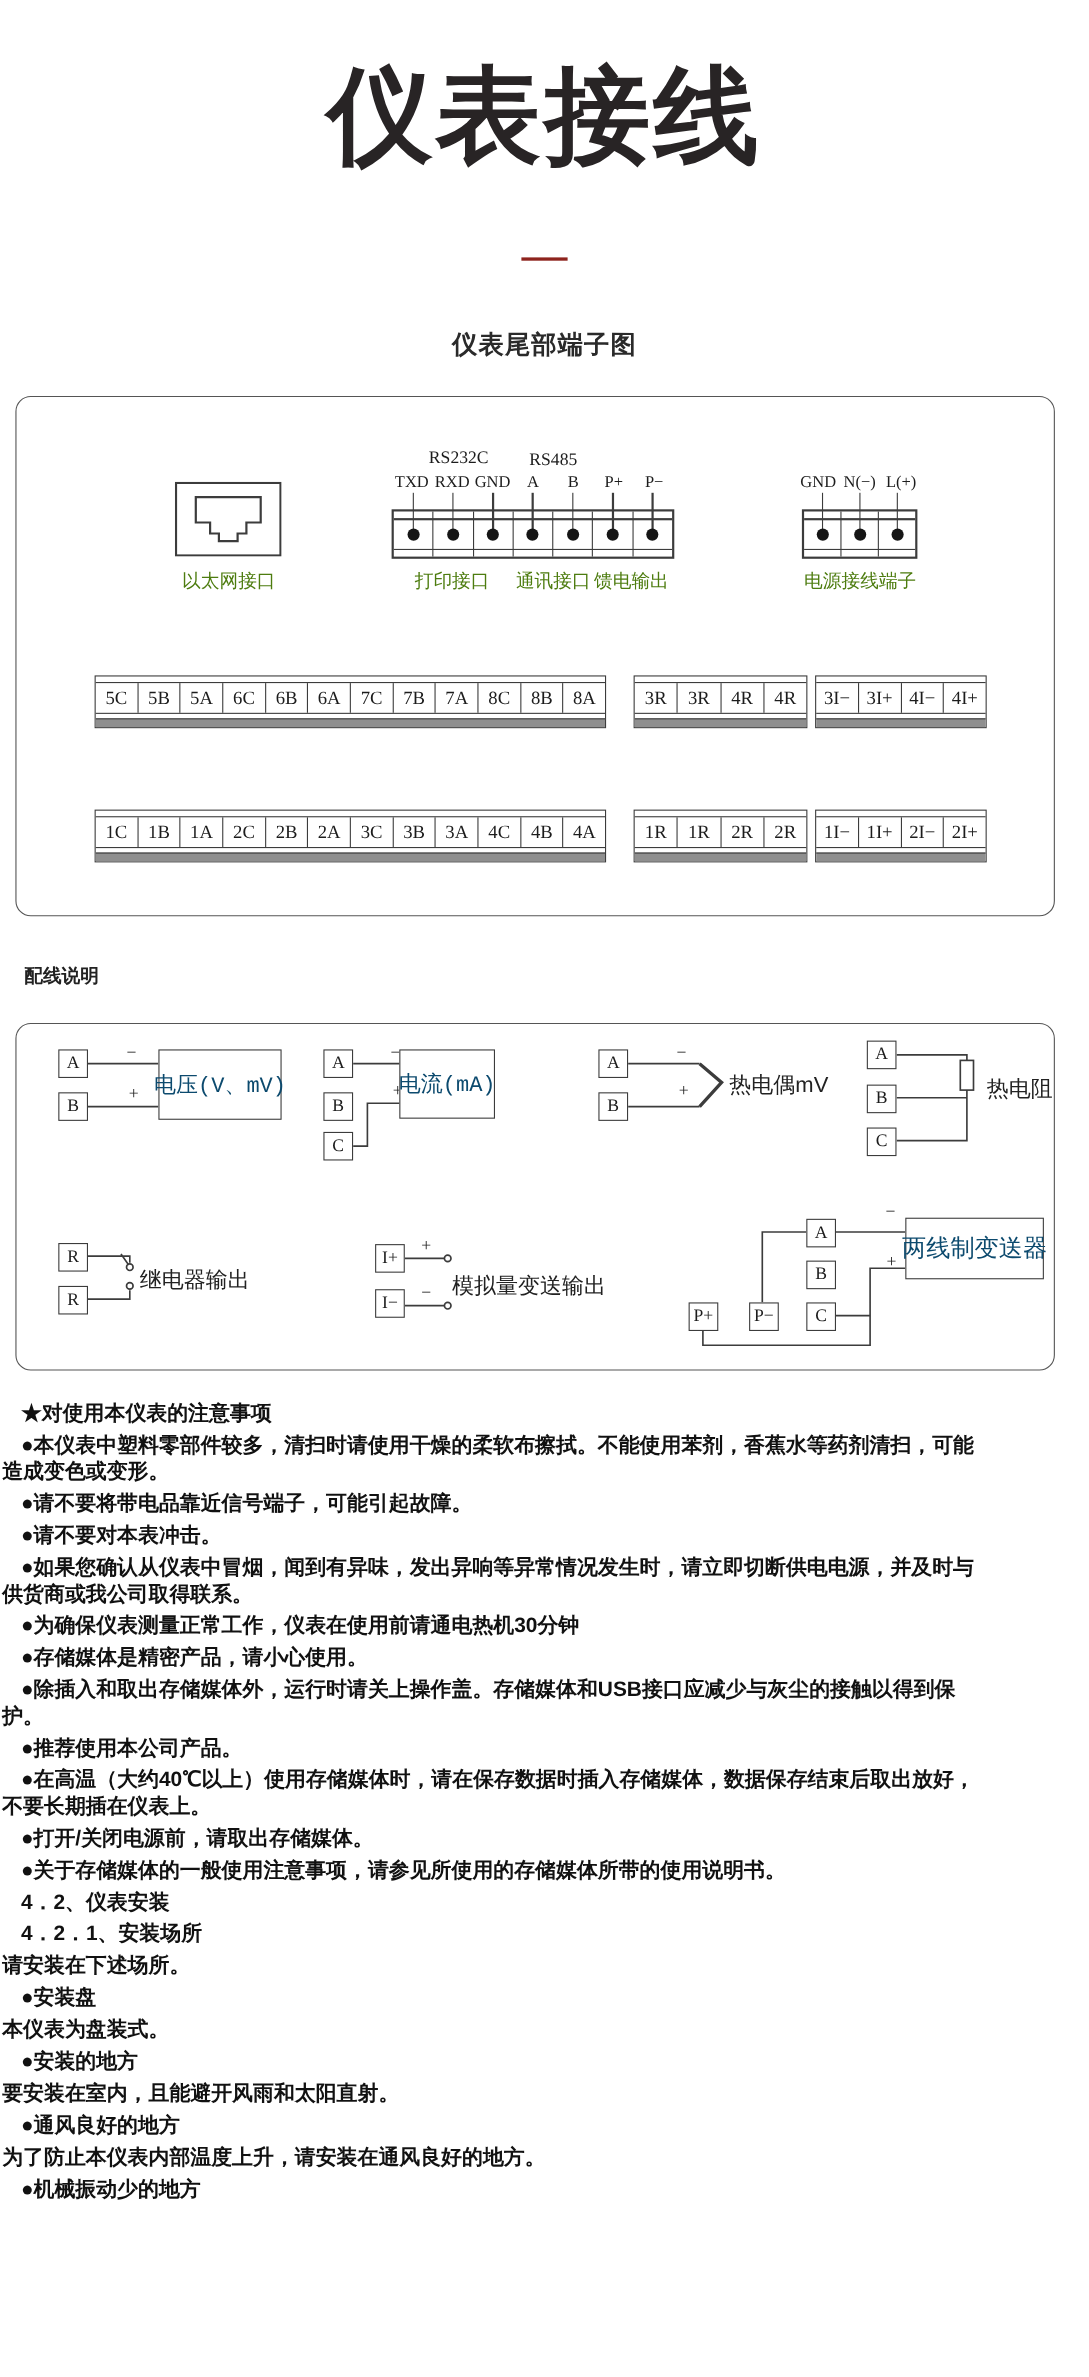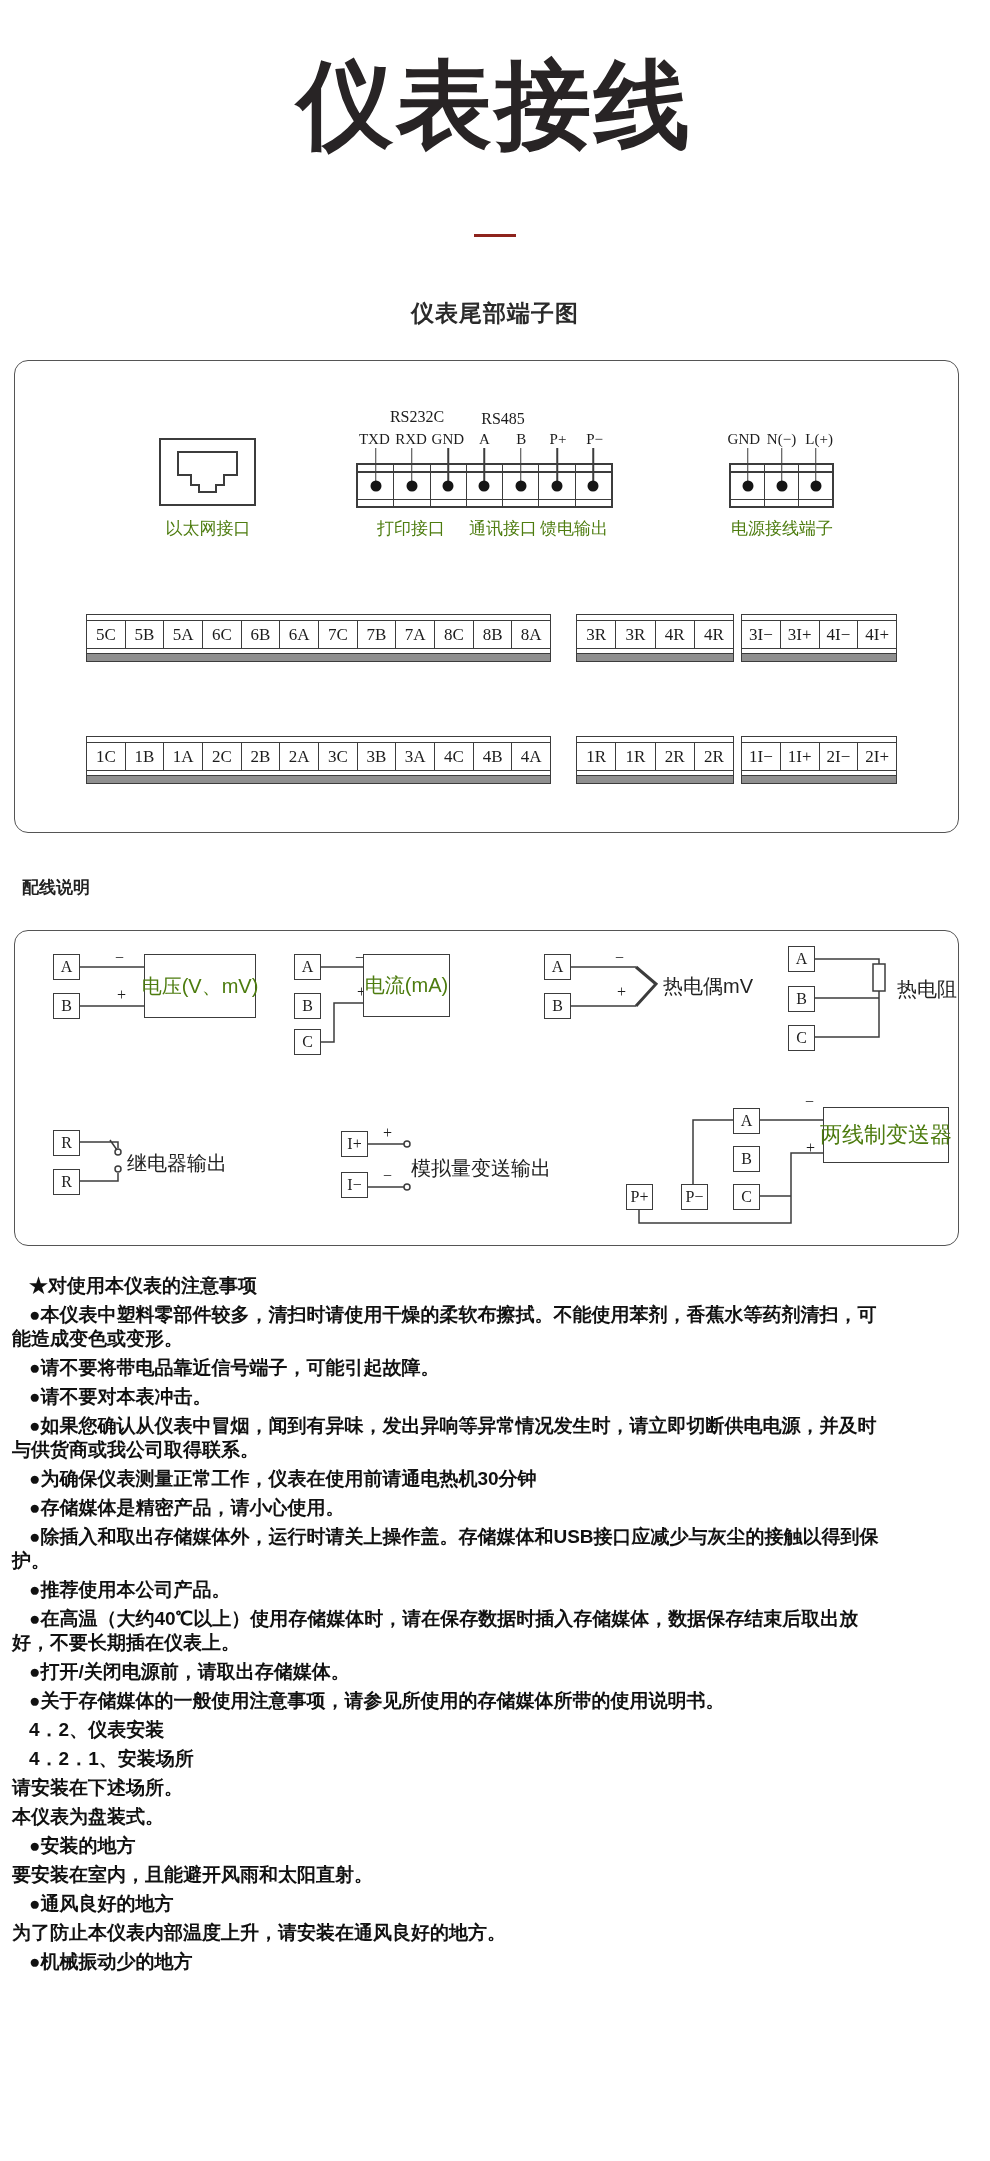--- a/index.html
+++ b/index.html
@@ -46,27 +46,27 @@
   .lcell:last-child { border-right:none; }
   .lband2 { height:5px; border-top:1.5px solid #3c3c3c; }
   .lgray { height:8px; background:#8f8f8f; border-top:1.5px solid #3c3c3c; }
 
   
   .tb { position:absolute; width:27px; height:26px; border:1.5px solid #3c3c3c; background:#fff;
         display:flex; align-items:center; justify-content:center;
         font-family:"Liberation Serif", serif; font-size:16px; color:#1c1c1c; }
   .bigbox { position:absolute; border:1.5px solid #3c3c3c; background:#fff;
             display:flex; align-items:center; justify-content:center;
-            font-size:20px; font-weight:500; color:#4d7c0f; white-space:nowrap; }
+            font-size:20px; font-weight:500; color:#0c4a6e; white-space:nowrap;font-family:Liberation Mono, monospace; }
   .sign { position:absolute; font-family:"Liberation Serif", serif; font-size:16px; color:#1c1c1c; }
   .schlabel { position:absolute; font-size:20px; font-weight:500; color:#222; white-space:nowrap; }
   .wires { position:absolute; left:0; top:0; }
 
   
-  .notes { position:absolute; left:0; top:1274px; width:902px; padding:0 12px; }
+  .notes { position:absolute; left:0; top:1274px; width:902px; padding:0 2px; }
   .notes p { font-size:19px; line-height:24px; font-weight:bold; color:#111; margin:0 0 5px 0; }
   .notes p.ind { text-indent:17px; }
 </style>
 </head>
 <body>
 
 <div class="page">
 
   <div class="title">仪表接线</div>
   <div class="redline"></div>
@@ -294,20 +294,21 @@
     <p class="ind">●为确保仪表测量正常工作，仪表在使用前请通电热机30分钟</p>
     <p class="ind">●存储媒体是精密产品，请小心使用。</p>
     <p class="ind">●除插入和取出存储媒体外，运行时请关上操作盖。存储媒体和USB接口应减少与灰尘的接触以得到保护。</p>
     <p class="ind">●推荐使用本公司产品。</p>
     <p class="ind">●在高温（大约40℃以上）使用存储媒体时，请在保存数据时插入存储媒体，数据保存结束后取出放好，不要长期插在仪表上。</p>
     <p class="ind">●打开/关闭电源前，请取出存储媒体。</p>
     <p class="ind">●关于存储媒体的一般使用注意事项，请参见所使用的存储媒体所带的使用说明书。</p>
     <p class="ind">4．2、仪表安装</p>
     <p class="ind">4．2．1、安装场所</p>
     <p>请安装在下述场所。</p>
+    <p class="ind">●安装盘</p>
     <p>本仪表为盘装式。</p>
     <p class="ind">●安装的地方</p>
     <p>要安装在室内，且能避开风雨和太阳直射。</p>
     <p class="ind">●通风良好的地方</p>
     <p>为了防止本仪表内部温度上升，请安装在通风良好的地方。</p>
     <p class="ind">●机械振动少的地方</p>
   </div>
 
 </div>
 

